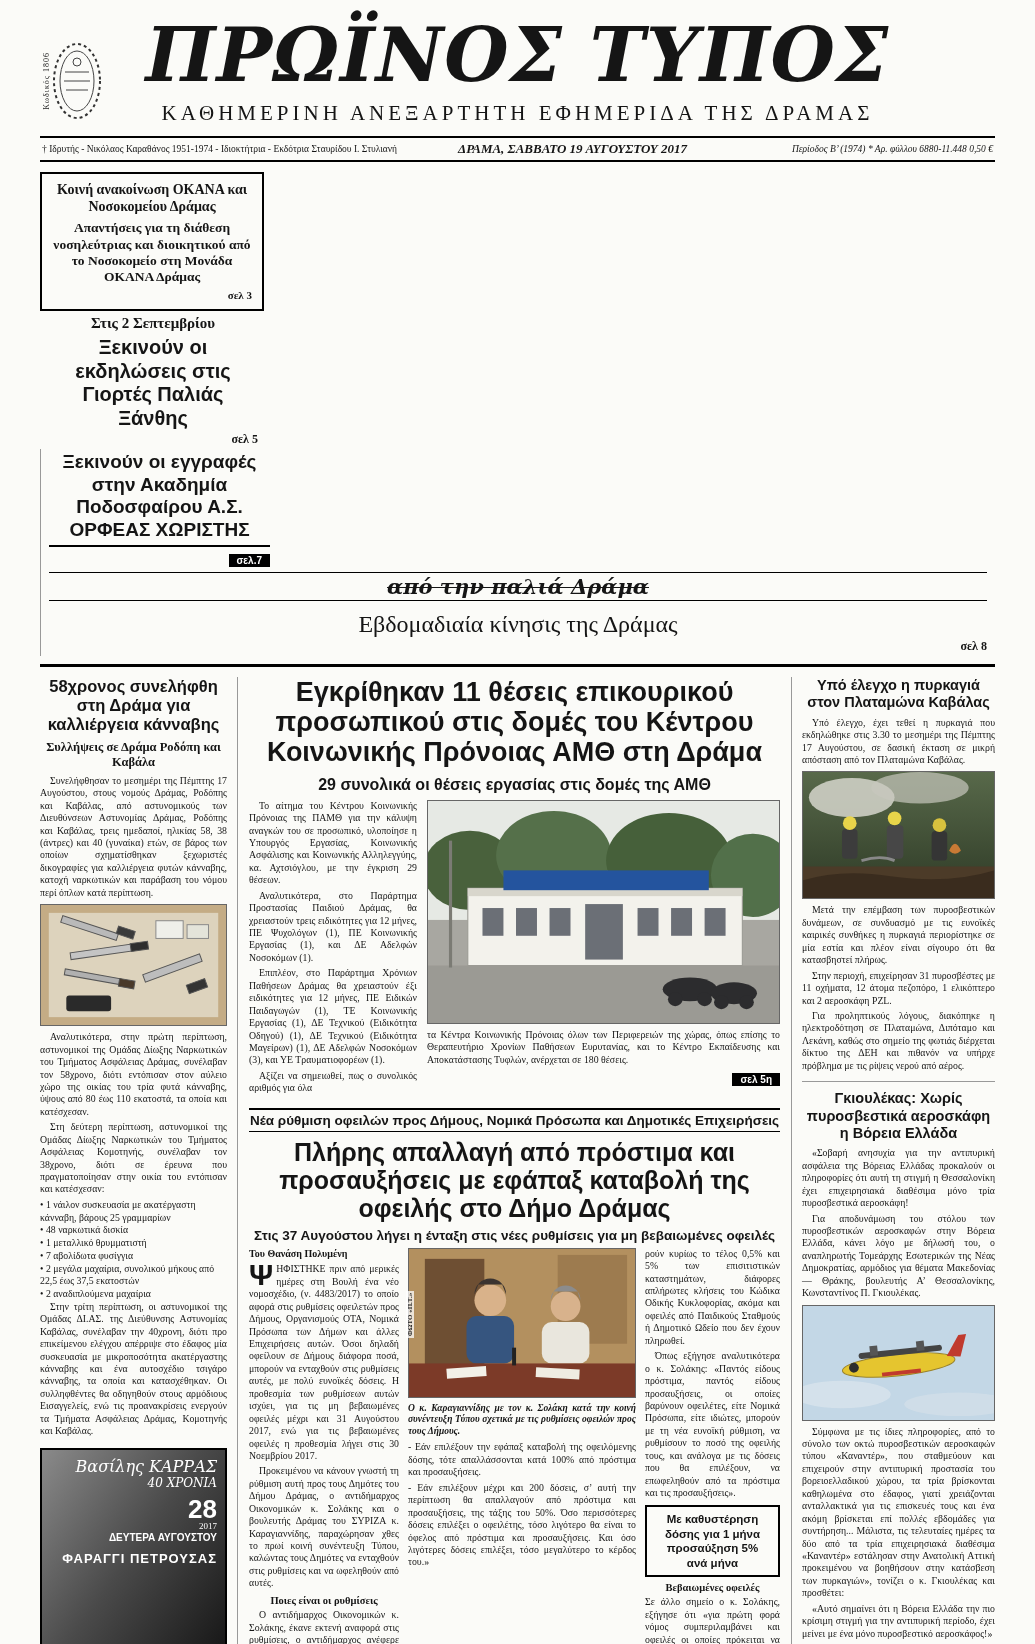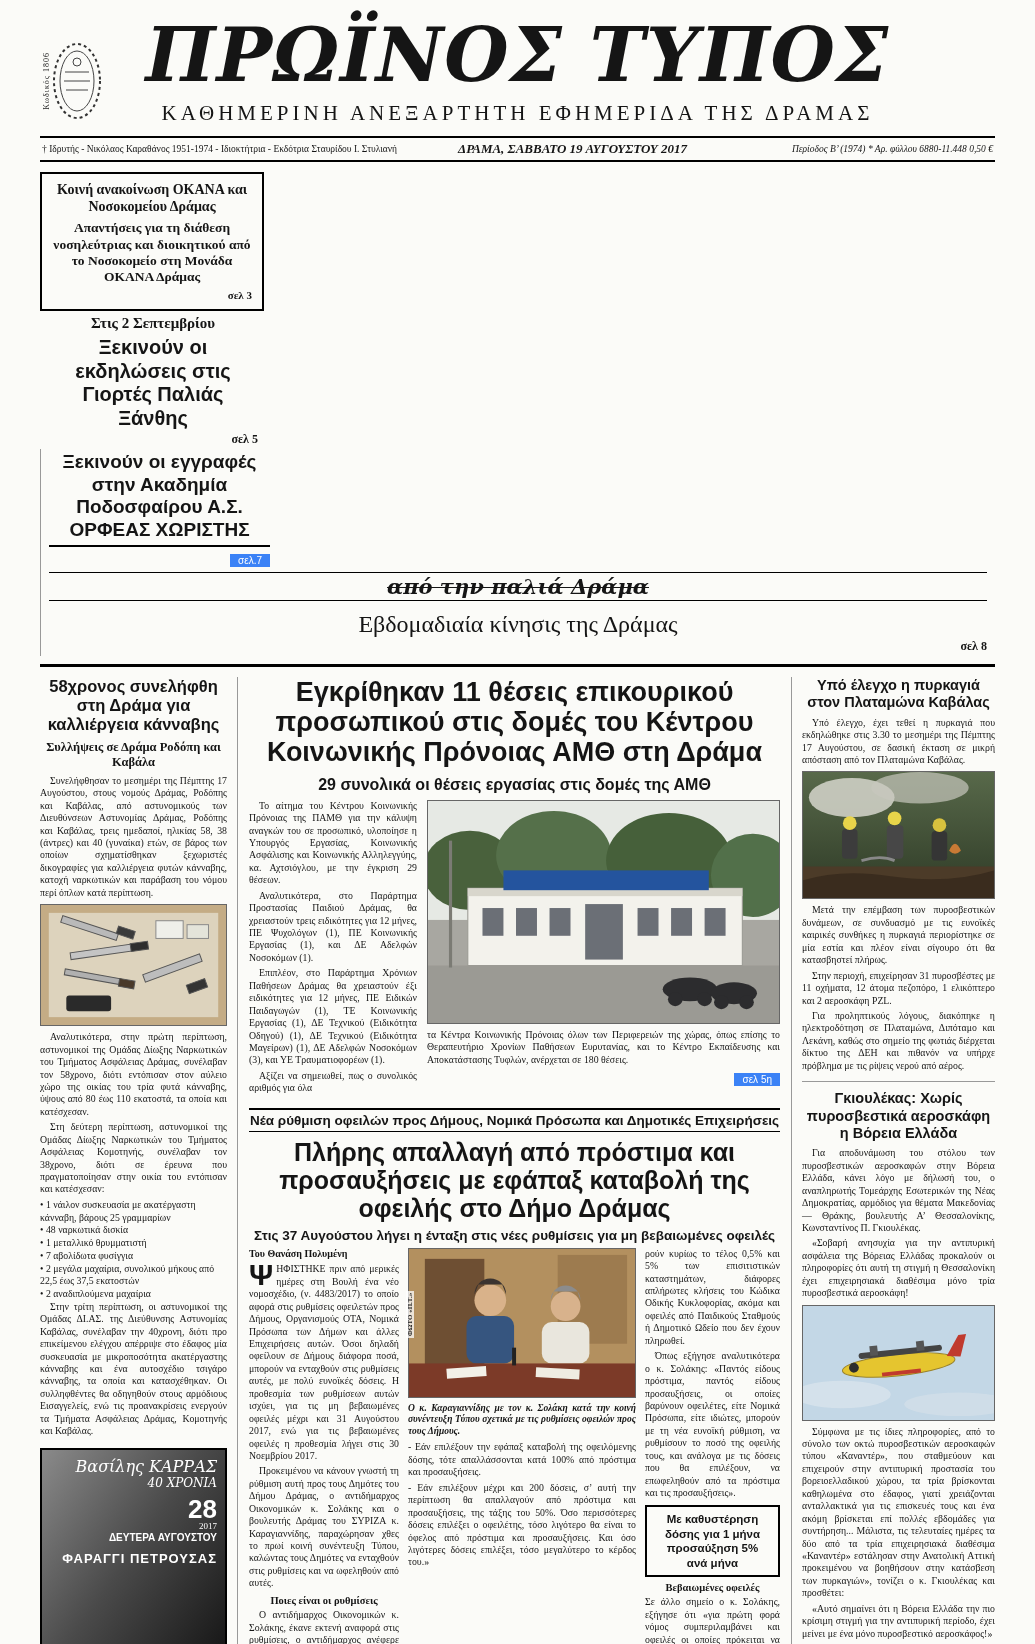--- a/index.html
+++ b/index.html
@@ -42,21 +42,21 @@
   .col-left { width:198px; border-right:1px solid #999; padding-right:10px; }
   .col-center { flex:1; min-width:0; }
   .col-right { width:204px; border-left:1px solid #999; padding-left:10px; }
   .h-left { font-family:"Liberation Sans",sans-serif; font-weight:bold; font-size:16.5px; text-align:center; line-height:1.15; }
   .h-sub { font-size:12.5px; font-weight:bold; text-align:center; margin:6px 0 5px; }
   .body-text { font-size:9.8px; line-height:1.27; text-align:justify; }
   .body-text p { margin-bottom:3px; text-indent:10px; }
   .body-text p.noindent { text-indent:0; }
   .bullets div { font-size:9.8px; line-height:1.3; text-align:left; }
   .photo { display:block; border:1px solid #666; background:#ccc; margin:5px 0; width:100%; }
-  .pgbadge { display:inline-block; background:#3b82f6; color:#fff; font-weight:normal; font-size:10px; padding:1px 8px; font-family:"Liberation Sans",sans-serif; }
+  .pgbadge { display:inline-block; background:#000000; color:#fff; font-weight:bold; font-size:10px; padding:1px 8px; font-family:"Liberation Sans",sans-serif; }
   .pg-right { text-align:right; margin-top:3px; }
   
   .h-main { font-family:"Liberation Sans",sans-serif; font-weight:bold; font-size:27px; line-height:1.12; text-align:center; }
   .h-main-sub { font-family:"Liberation Sans",sans-serif; font-size:16px; font-weight:bold; text-align:center; margin:8px 0 6px; }
   .welfare-body { display:flex; gap:10px; }
   .welfare-left { width:168px; }
   .welfare-right { flex:1; }
   
   .debts { border-top:2px solid #000; margin-top:10px; padding-top:3px; }
   .debts-kicker { font-family:"Liberation Sans",sans-serif; font-weight:bold; font-size:13.5px; text-align:center; border-bottom:1px solid #000; padding-bottom:3px; }
@@ -379,22 +379,22 @@
           <p>Στην περιοχή, επιχείρησαν 31 πυροσβέστες με 11 οχήματα, 12 άτομα πεζοπόρο, 1 ελικόπτερο και 2 αεροσκάφη PZL.</p>
           <p>Για προληπτικούς λόγους, διακόπηκε η ηλεκτροδότηση σε Πλαταμώνα, Διπόταμο και Λεκάνη, καθώς στο σημείο της φωτιάς διέρχεται δίκτυο της ΔΕΗ και πιθανόν να υπήρχε πρόβλημα με τις ρίψεις νερού από αέρος.</p>
         </div>
       </div>
 
       <div class="divider"></div>
 
       <div>
         <div class="h-right">Γκιουλέκας: Χωρίς πυροσβεστικά αεροσκάφη η Βόρεια Ελλάδα</div>
         <div class="body-text">
+          <p>«Σοβαρή ανησυχία για την αντιπυρική ασφάλεια της Βόρειας Ελλάδας προκαλούν οι πληροφορίες ότι αυτή τη στιγμή η Θεσσαλονίκη έχει επιχειρησιακά διαθέσιμα μόνο τρία πυροσβεστικά αεροσκάφη!</p>
           <p>Για αποδυνάμωση του στόλου των πυροσβεστικών αεροσκαφών στην Βόρεια Ελλάδα, κάνει λόγο με δήλωσή του, ο αναπληρωτής Τομεάρχης Εσωτερικών της Νέας Δημοκρατίας, αρμόδιος για θέματα Μακεδονίας — Θράκης, βουλευτής Α’ Θεσσαλονίκης, Κωνσταντίνος Π. Γκιουλέκας.</p>
-          <p>«Σοβαρή ανησυχία για την αντιπυρική ασφάλεια της Βόρειας Ελλάδας προκαλούν οι πληροφορίες ότι αυτή τη στιγμή η Θεσσαλονίκη έχει επιχειρησιακά διαθέσιμα μόνο τρία πυροσβεστικά αεροσκάφη!</p>
         </div>
         <div class="photo" style="height:116px;">
           <svg width="100%" height="100%" viewBox="0 0 196 116" preserveAspectRatio="none">
             <rect width="196" height="116" fill="#c3d7e6"></rect>
             <ellipse cx="40" cy="90" rx="50" ry="14" fill="#d8e4ec" opacity="0.8"></ellipse>
             <ellipse cx="160" cy="100" rx="56" ry="12" fill="#d2dfe8" opacity="0.8"></ellipse>
             <g transform="rotate(-6 98 58)">
               <ellipse cx="98" cy="60" rx="58" ry="11" fill="#e5c52f" stroke="#9a832a"></ellipse>
               <path d="M148 56 l14 -20 l8 0 l-8 22 z" fill="#c03a2e"></path>
               <rect x="58" y="44" width="86" height="6" rx="3" fill="#444"></rect>

